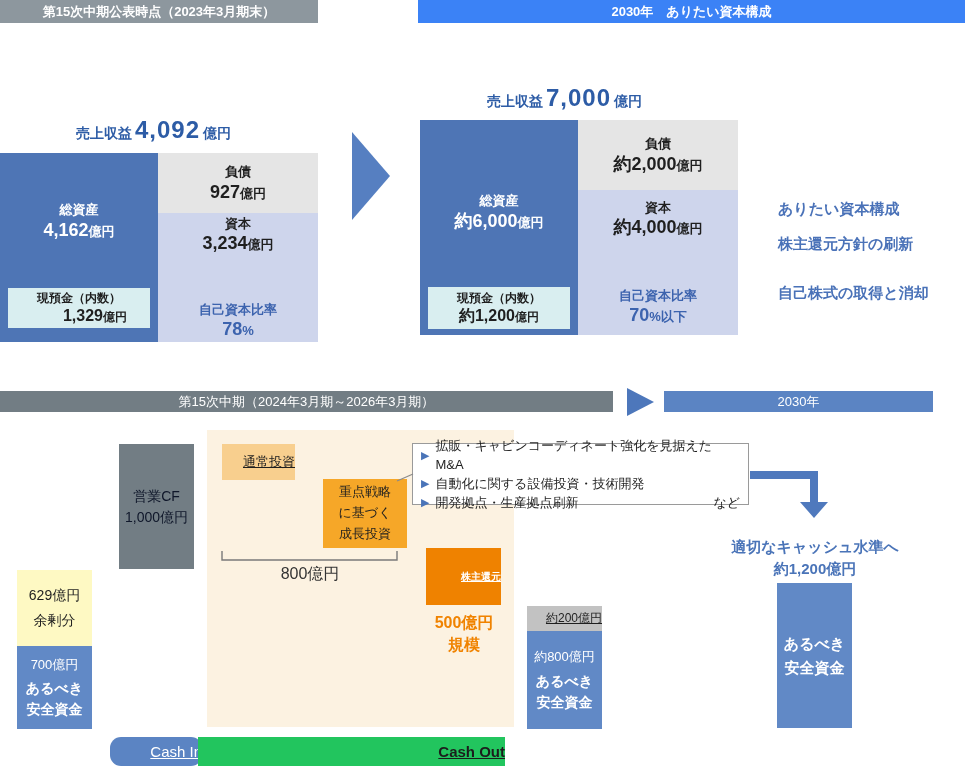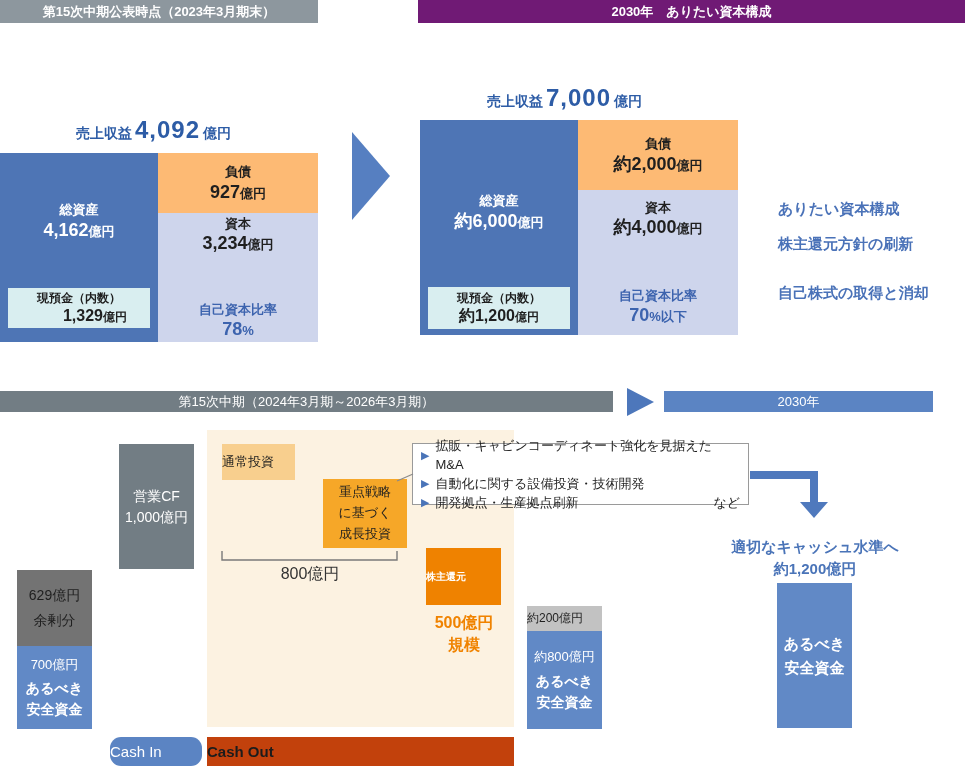--- a/index.html
+++ b/index.html
@@ -10,51 +10,51 @@
   }
   .abs{position:absolute;}
   .bar{display:flex;align-items:center;justify-content:center;color:#fff;font-size:13px;}
   .bar.bold{font-weight:600;}
   .rev{display:flex;align-items:baseline;gap:3px;color:#2d5ca6;font-weight:700;}
   .rev .lbl{font-size:14px;}
   .rev .val{font-size:24px;letter-spacing:1px;}
   .rev .unit{font-size:14px;}
   .colbox{display:flex;flex-direction:column;align-items:center;justify-content:center;text-align:center;}
   .blue-main{background:#4e75b5;color:#fff;}
-  .gray-debt{background:#fdba74;text-align:right;}
+  .gray-debt{background:#e5e5e5;text-align:right;}
   .lav-eq{background:#ced5ec;}
   .cyanbox{background:#d9eef0;color:#1f1f1f;}
   .boxlbl{font-size:13px;font-weight:700;line-height:1.35;}
   .boxnum{font-size:18px;font-weight:700;line-height:1.25;}
   .boxnum .u{font-size:13px;}
   .ratio{color:#3c63ae;font-weight:700;}
   .ratio .rl{font-size:13px;line-height:1.4;margin-top:42px;}
   .ratio .rv{font-size:18px;line-height:1.2;}
   .ratio .ru{font-size:13px;}
   .initiative{color:#4a72b8;font-size:15px;font-weight:700;white-space:nowrap;}
   .tri-right{width:0;height:0;}
   .cream{background:#fcf2e1;}
-  .obox{display:flex;align-items:center;justify-content:flex-start;text-align:center;}
+  .obox{display:flex;align-items:center;justify-content:flex-end;text-align:center;text-decoration:underline;}
   .callout{background:#fff;border:1px solid #9a9a9a;font-size:13px;line-height:19px;
     display:flex;flex-direction:column;justify-content:center;padding:3px 8px;box-sizing:border-box;}
   .callout .row{display:flex;align-items:center;gap:6px;}
   .callout .blt{color:#4a74b8;font-size:11px;}
   .callout .sfx{margin-left:auto;}
   .smalltxt{font-size:12px;}
   svg.overlay{position:absolute;left:0;top:0;pointer-events:none;}
 </style>
 </head>
 <body>
 
 <div class="canvas">
 
   <div class="abs bar bold" style="left:0;top:0;width:318px;height:23px;background:#8d979e;">
     <span>第15次中期公表時点（2023年3月期末）</span>
   </div>
-  <div class="abs bar bold" style="left:418px;top:0;width:547px;height:23px;background:#701a75;">
+  <div class="abs bar bold" style="left:418px;top:0;width:547px;height:23px;background:#3b82f6;">
     <span>2030年　ありたい資本構成</span>
   </div>
 
   <div class="abs rev" style="left:76px;top:116px;">
     <span class="lbl">売上収益</span>
     <span class="val">4,092</span>
     <span class="unit">億円</span>
   </div>
 
   <div class="abs blue-main" style="left:0;top:153px;width:158px;height:189px;">
@@ -122,26 +122,26 @@
   <div class="abs bar" style="left:0;top:391px;width:613px;height:21px;background:#727d84;">
     <span>第15次中期（2024年3月期～2026年3月期）</span>
   </div>
   <div class="abs tri-right" style="left:627px;top:388px;border-top:14px solid transparent;border-bottom:14px solid transparent;border-left:27px solid #4d77bb;"></div>
   <div class="abs bar" style="left:664px;top:391px;width:269px;height:21px;background:#5b84c3;">
     <span>2030年</span>
   </div>
 
   <div class="abs cream" style="left:207px;top:430px;width:307px;height:297px;"></div>
 
-  <div class="abs colbox" style="left:119px;top:444px;width:75px;height:125px;background:#727d84;color:#ffffff;font-size:14px;line-height:1.45;">
+  <div class="abs colbox" style="left:119px;top:444px;width:75px;height:125px;background:#727d84;color:#0f172a;font-size:14px;line-height:1.45;">
     <div>営業CF</div>
     <div>1,000億円</div>
   </div>
 
-  <div class="abs colbox" style="left:17px;top:570px;width:75px;height:76px;background:#737373;font-size:14px;line-height:1.8;">
+  <div class="abs colbox" style="left:17px;top:570px;width:75px;height:76px;background:#fef9c3;font-size:14px;line-height:1.8;">
     <div>629億円</div>
     <div>余剰分</div>
   </div>
 
   <div class="abs colbox" style="left:17px;top:646px;width:75px;height:83px;background:#6189c6;color:#fff;font-size:13px;line-height:1.5;">
     <div>700億円</div>
     <div style="font-weight:700;font-size:14px;margin-top:3px;">あるべき</div>
     <div style="font-weight:700;font-size:14px;">安全資金</div>
   </div>
 
@@ -198,21 +198,21 @@
   </div>
 
   <div class="abs colbox" style="left:777px;top:583px;width:75px;height:145px;background:#6189c6;color:#fff;font-weight:700;font-size:15px;line-height:1.55;">
     <div>あるべき</div>
     <div>安全資金</div>
   </div>
 
   <div class="abs obox" style="left:110px;top:737px;width:92px;height:29px;background:#5b84c3;color:#fff;font-size:15px;border-radius:11px;">
     <span>Cash In</span>
   </div>
-  <div class="abs obox" style="left:207px;top:737px;width:307px;height:29px;background:#c2410c;color:#1c1c1c;font-weight:600;font-size:15px;">
+  <div class="abs obox" style="left:198px;top:737px;width:307px;height:29px;background:#22c55e;color:#1c1c1c;font-weight:600;font-size:15px;">
     <span>Cash Out</span>
   </div>
 
   <svg class="overlay" width="965" height="771" viewBox="0 0 965 771">
     <line x1="397" y1="481" x2="413" y2="474" stroke="#8a8a8a" stroke-width="1.2"></line>
     <polyline points="222,551 222,560 397,560 397,551" fill="none" stroke="#7a7a7a" stroke-width="1.4"></polyline>
     <polyline points="750,475 814,475 814,503" fill="none" stroke="#4f79bd" stroke-width="8"></polyline>
     <polygon points="800,502 828,502 814,518" fill="#4f79bd"></polygon>
   </svg>
 

